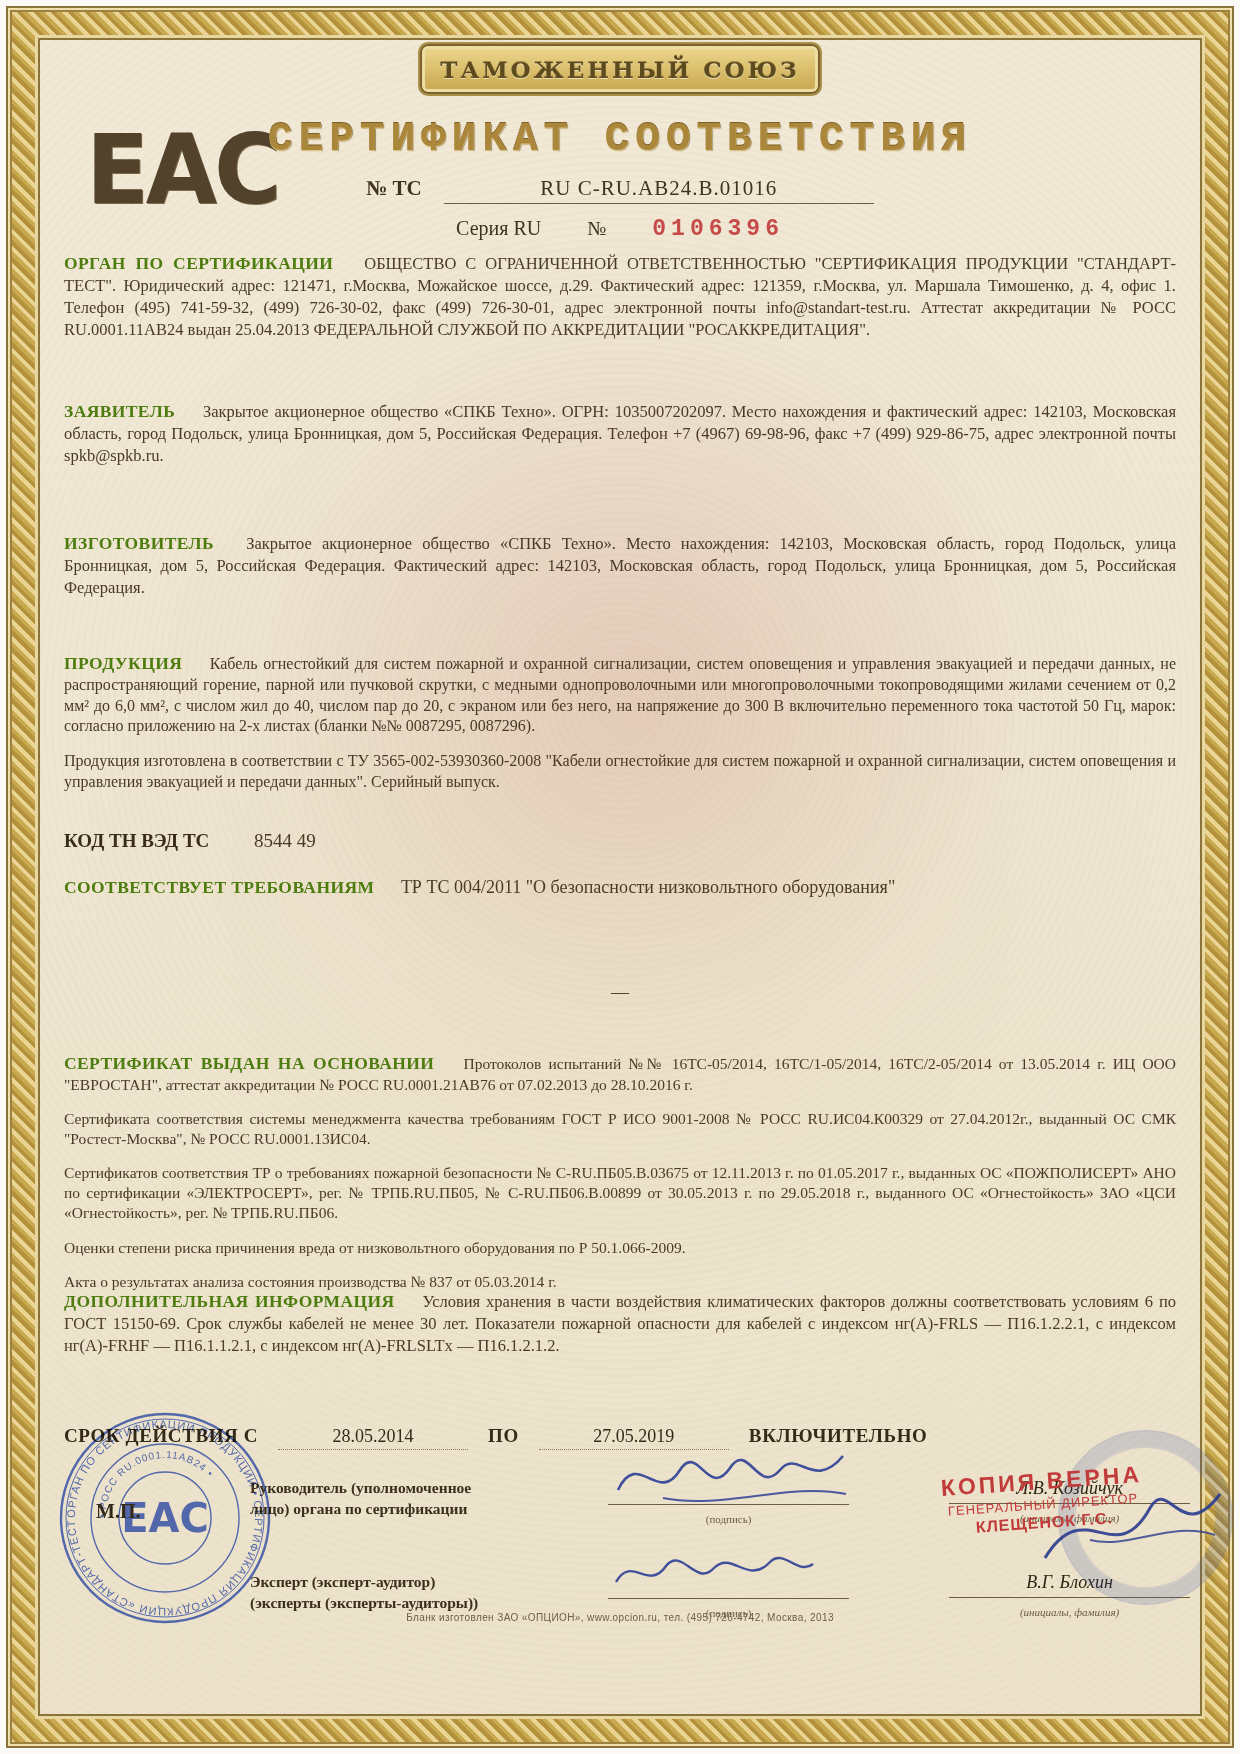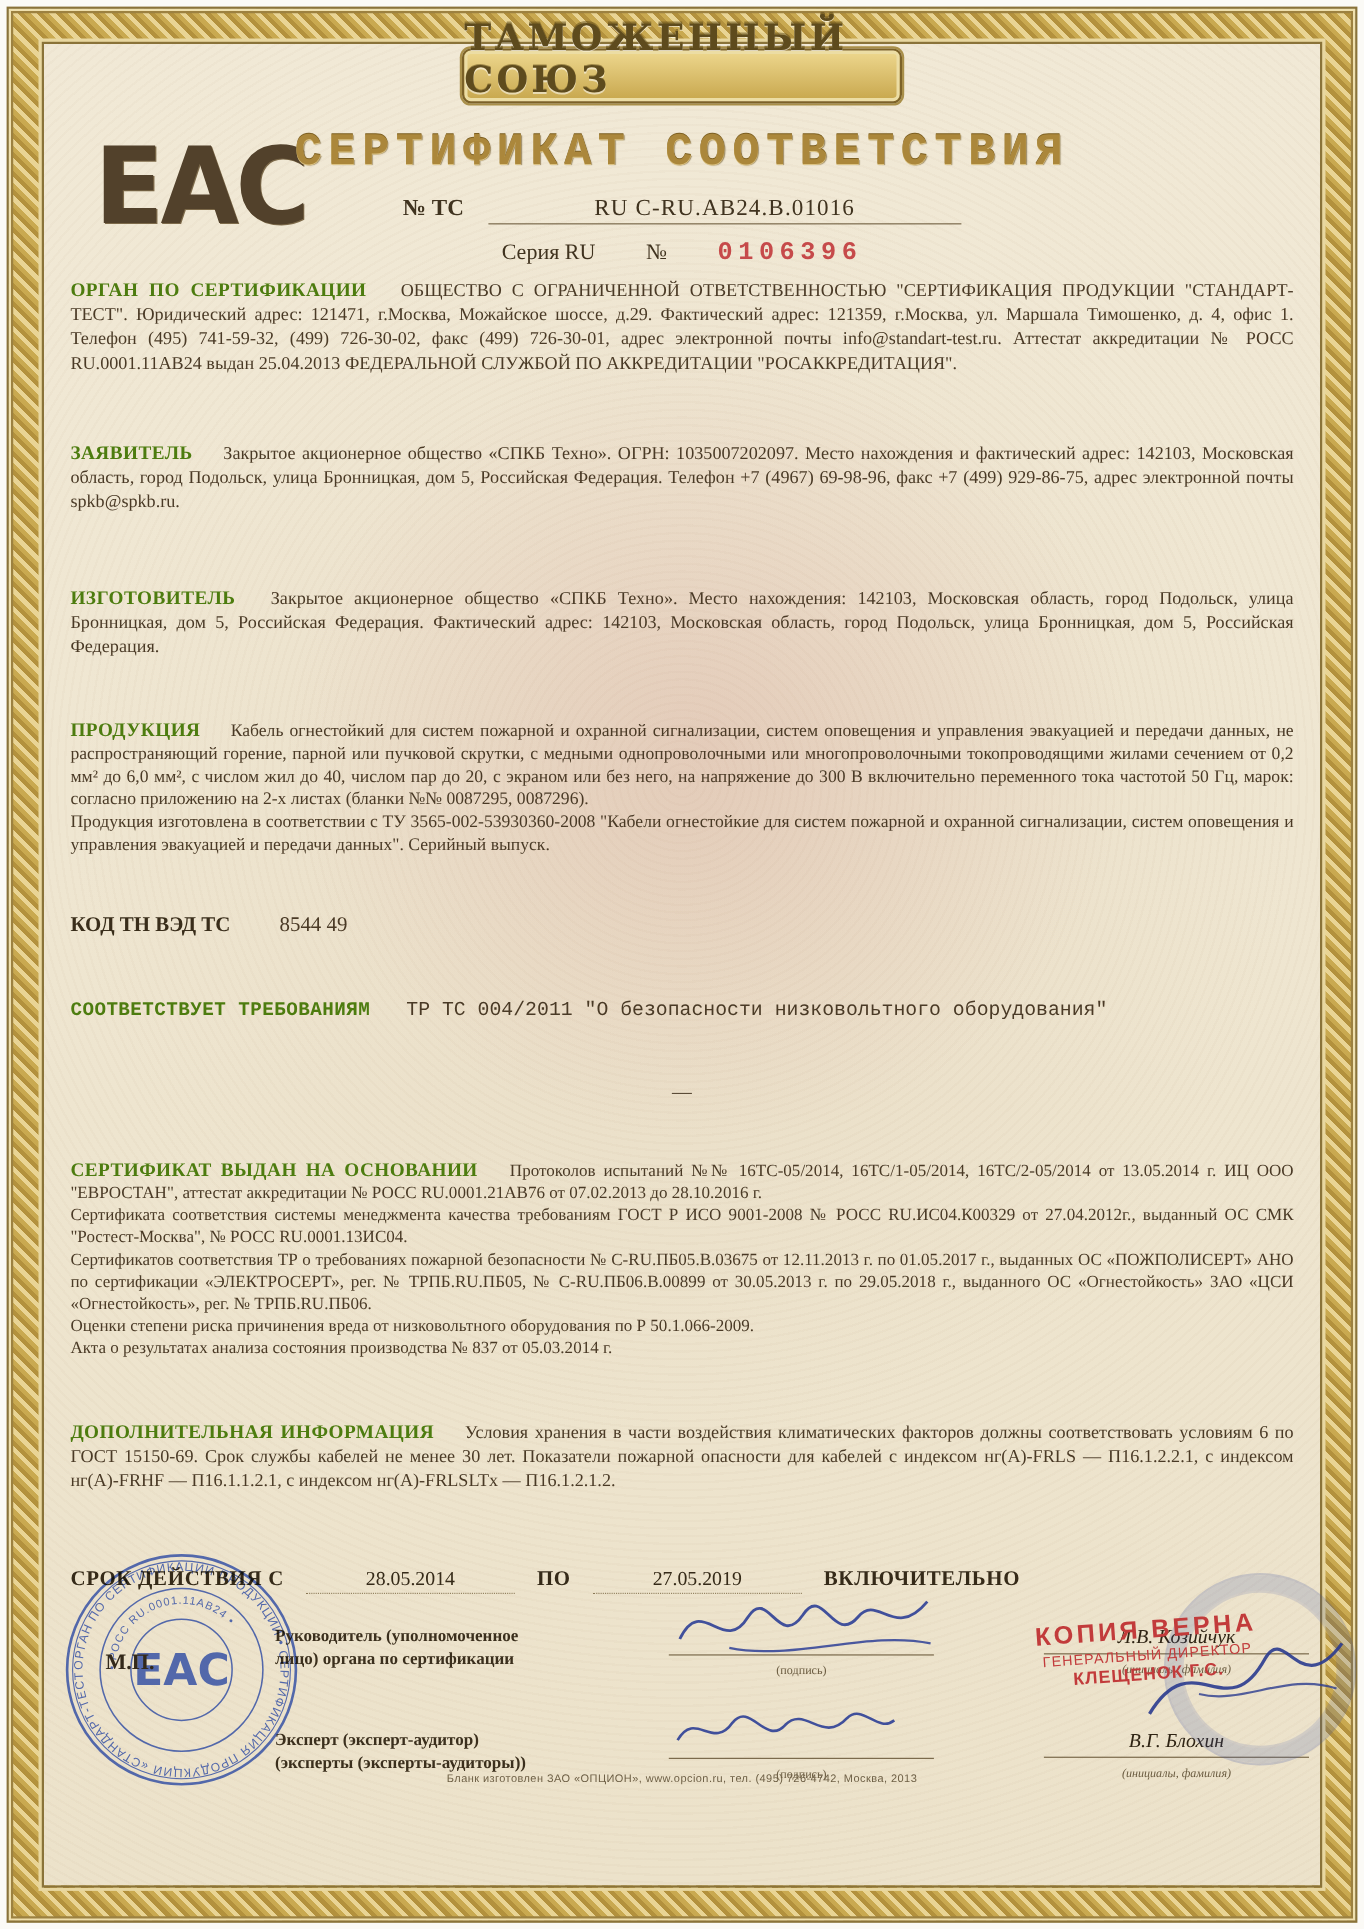--- a/index.html
+++ b/index.html
@@ -28,25 +28,25 @@
       radial-gradient(ellipse 62% 44% at 50% 42%, rgba(188,155,120,0.12), rgba(188,155,120,0) 78%),
       repeating-radial-gradient(circle at 50% 40%, rgba(168,138,106,0.045) 0 2px, rgba(0,0,0,0) 2px 7px),
       linear-gradient(#f1e9d6,#ece2ca);
   }
   .content { position:absolute; inset:0; z-index:2; }
 
   
   .banner {
     position:absolute; top:44px; left:50%; transform:translateX(-50%);
     width:400px; height:50px;
-    display:flex; align-items:flex-end; justify-content:center;
+    display:flex; align-items:center; justify-content:center;
     background:linear-gradient(180deg,#eed88f,#c7a64c);
     border:2px solid #7c6228; border-radius:8px;
     box-shadow:inset 0 0 0 3px #ecdda4, 0 0 0 2px #a98f49;
-    font-family:"DejaVu Serif", serif; font-weight:bold; font-size:33px;
+    font-family:"DejaVu Serif", serif; font-weight:bold; font-size:23px;
     letter-spacing:3px; color:#5e4b1d;
     text-shadow:0 1px 0 rgba(255,255,255,0.55), 0 -1px 0 rgba(90,70,20,0.5);
   }
   .eac-logo {
     position:absolute; left:86px; top:126px;
     font-family:"DejaVu Sans", sans-serif; font-weight:bold;
     font-size:92px; line-height:0.95; letter-spacing:-3px;
     color:#52412b; transform:scaleY(1.05);
     text-shadow:1px 1px 0 #7d6a4a;
   }
@@ -83,21 +83,21 @@
     position:absolute; left:64px; width:1112px;
     font-size:16.5px; line-height:1.32; text-align:justify;
     color:#4a3a26;
   }
   .sec .sec-title {
     font-weight:bold; color:#4d7c0f; letter-spacing:.4px;
     padding-right:22px; font-size:17.5px;
   }
   .sec.small { font-size:15.5px; line-height:1.3; }
   .sec.prod  { font-size:16px;  line-height:1.3; }
-  .sec p + p { margin-top:0; }
+  .sec p + p { margin-top:14px; }
   .kod-row { position:absolute; left:64px; top:830px; font-size:19px; }
   .kod-row .sec-title { font-weight:bold; color:#392d1a; padding-right:40px; }
   .mid-dash { position:absolute; top:982px; left:0; width:100%; text-align:center; font-size:18px; color:#4a3a26; }
 
   
   .validity {
     position:absolute; left:64px; top:1425px; width:1112px;
     display:flex; align-items:baseline; gap:20px;
     font-size:19px; color:#352a18;
   }
@@ -197,21 +197,21 @@
       <span>Кабель огнестойкий для систем пожарной и охранной сигнализации, систем оповещения и управления эвакуацией и передачи данных, не распространяющий горение, парной или пучковой скрутки, с медными однопроволочными или многопроволочными токопроводящими жилами сечением от 0,2 мм² до 6,0 мм², с числом жил до 40, числом пар до 20, с экраном или без него, на напряжение до 300 В включительно переменного тока частотой 50 Гц, марок: согласно приложению на 2-х листах (бланки №№ 0087295, 0087296).</span>
     </p>
     <p>Продукция изготовлена в соответствии с ТУ 3565-002-53930360-2008 "Кабели огнестойкие для систем пожарной и охранной сигнализации, систем оповещения и управления эвакуацией и передачи данных". Серийный выпуск.</p>
   </div>
 
   <p class="kod-row">
     <b class="sec-title">КОД ТН ВЭД ТС</b>
     <span>8544 49</span>
   </p>
 
-  <p class="sec" style="top:908px; font-size:18px;font-family:Liberation Mono, monospace;">
+  <p class="sec" style="top:876px; font-size:18px;">
     <b class="sec-title">СООТВЕТСТВУЕТ ТРЕБОВАНИЯМ</b>
     <span>ТР ТС 004/2011 "О безопасности низковольтного оборудования"</span>
   </p>
 
   <div class="mid-dash">—</div>
 
   <div class="sec small" style="top:1052px">
     <p>
       <b class="sec-title">СЕРТИФИКАТ ВЫДАН НА ОСНОВАНИИ</b>
       <span>Протоколов испытаний №№ 16ТС-05/2014, 16ТС/1-05/2014, 16ТС/2-05/2014 от 13.05.2014 г. ИЦ ООО "ЕВРОСТАН", аттестат аккредитации № РОСС RU.0001.21АВ76 от 07.02.2013 до 28.10.2016 г.</span>

